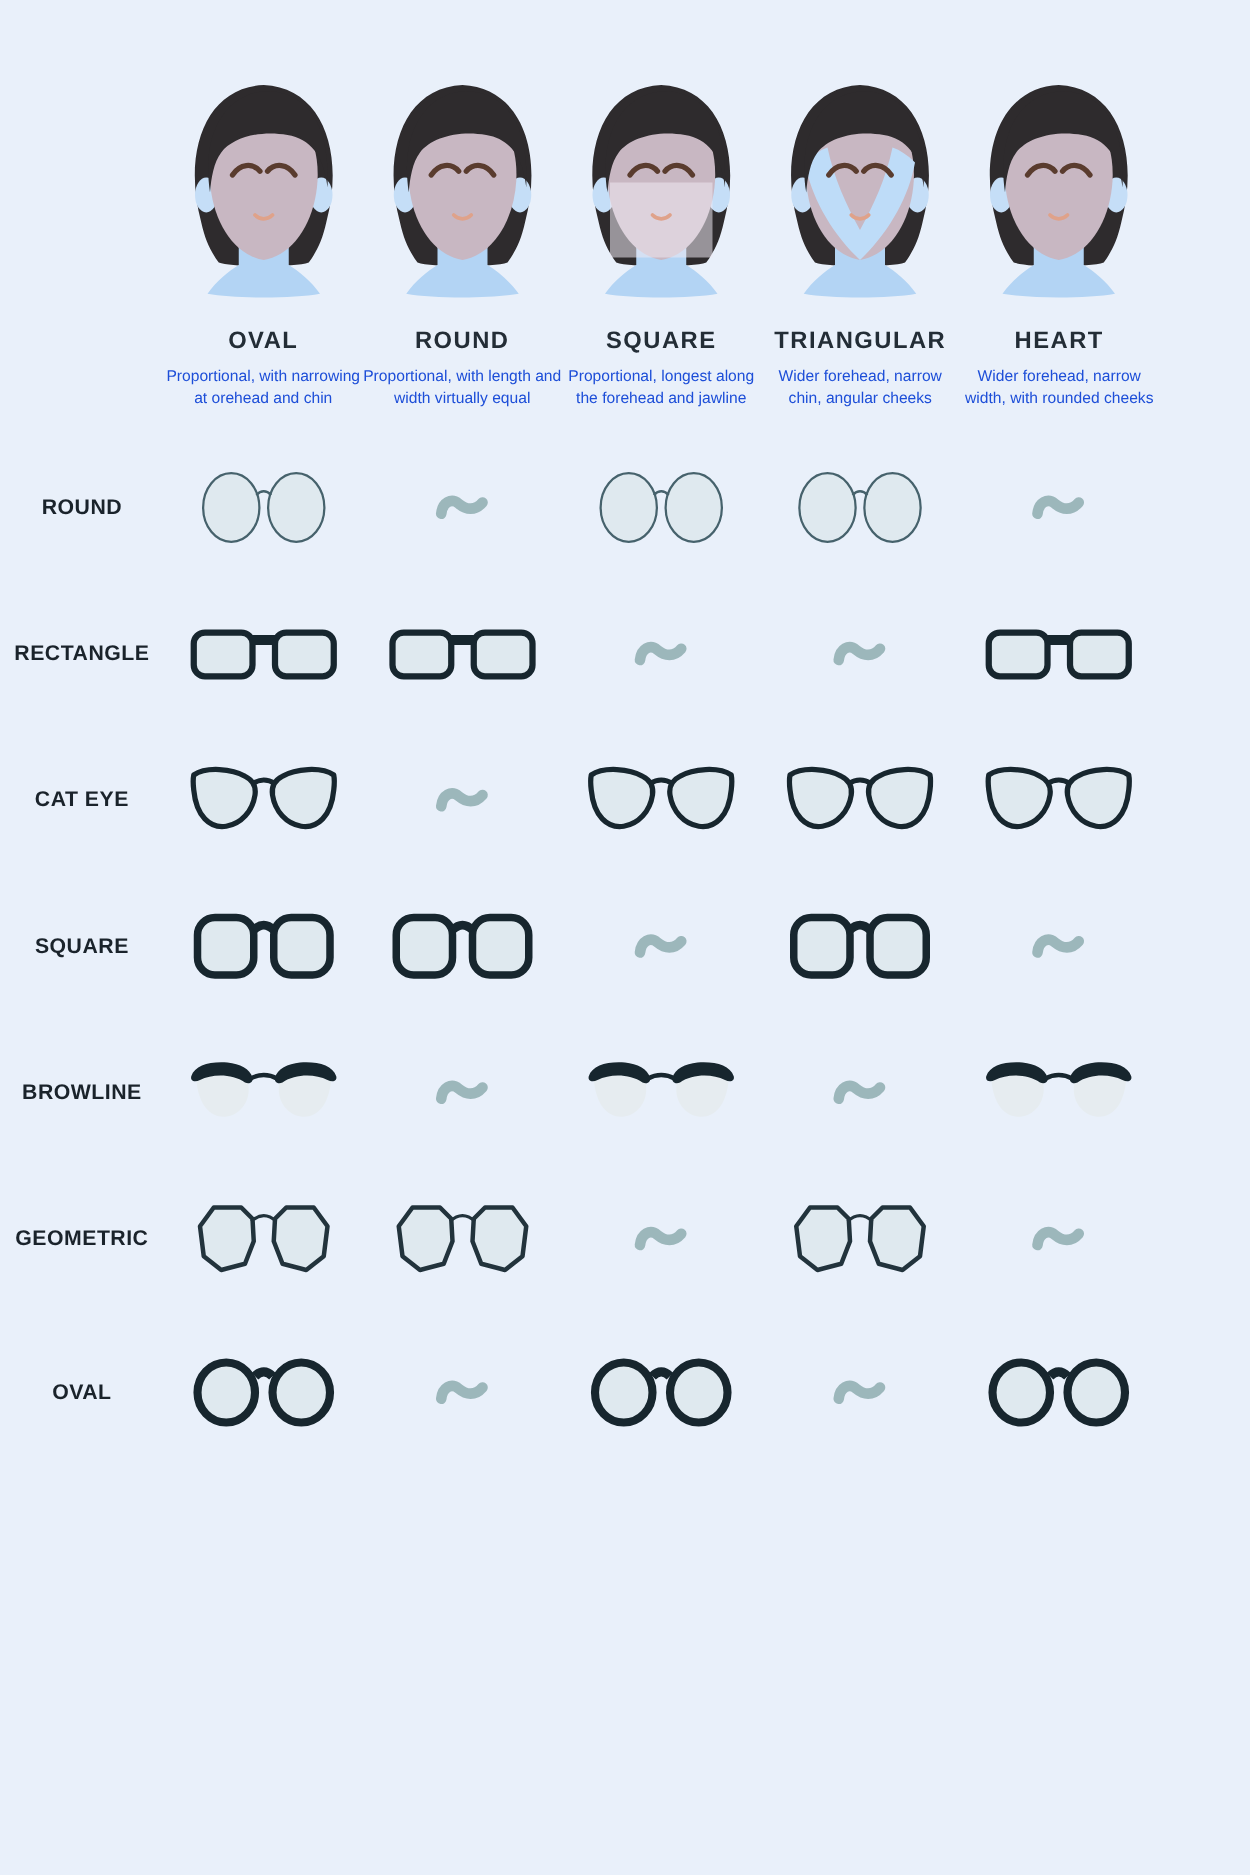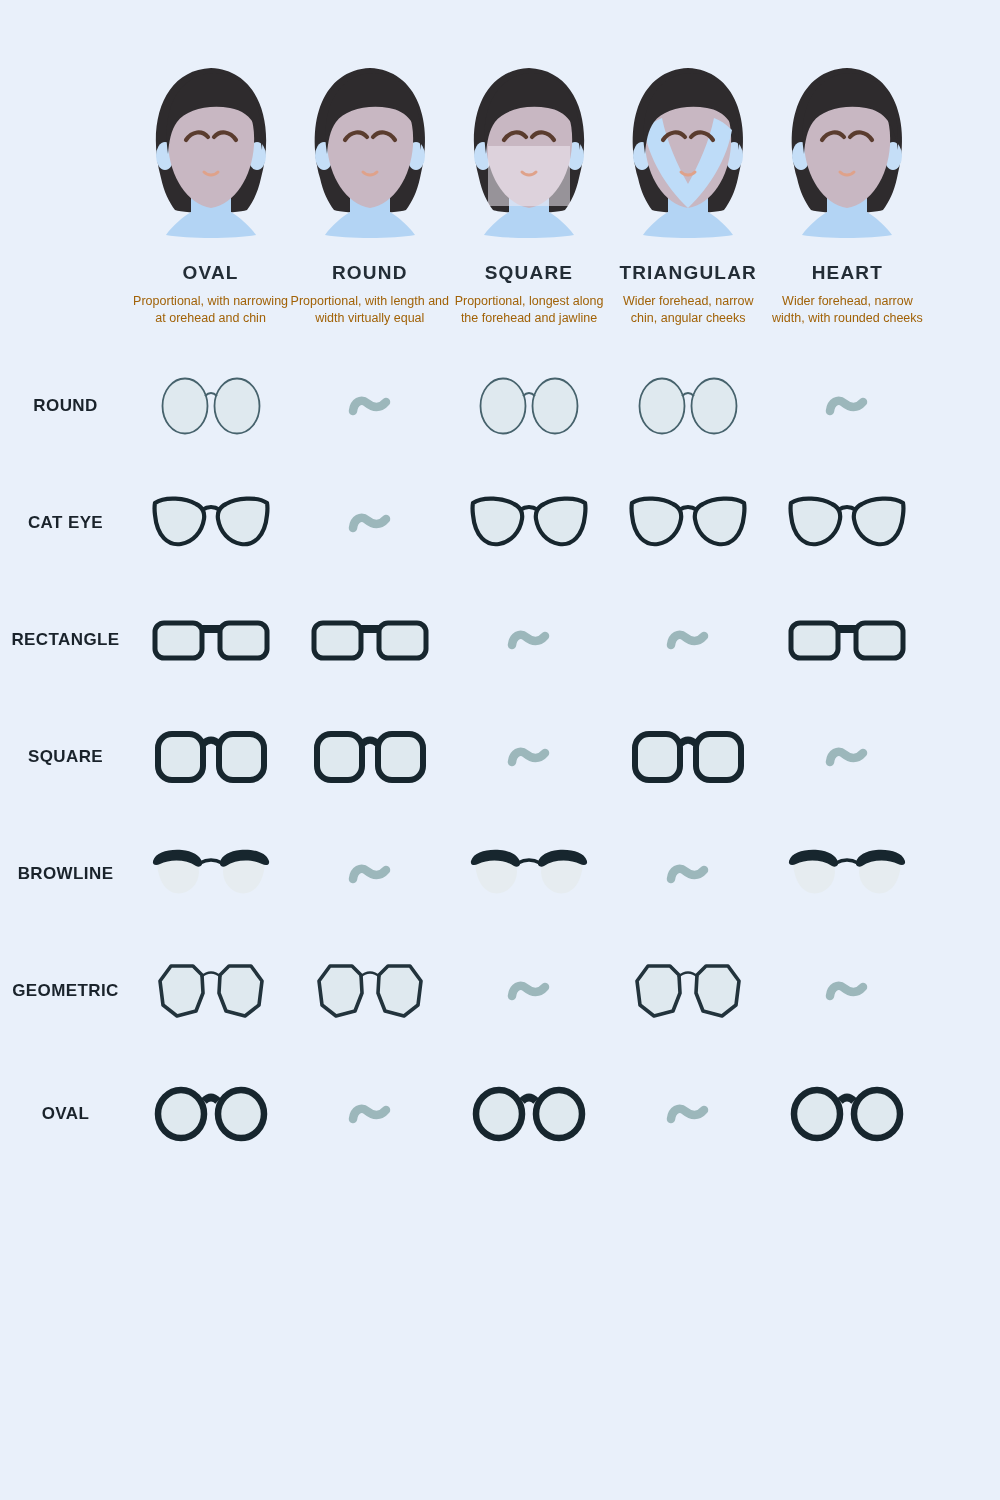--- a/index.html
+++ b/index.html
@@ -17,21 +17,21 @@
     padding-top:58px;
   }
   .face-col{display:flex;flex-direction:column;align-items:center;text-align:center;}
   .face-figure{width:150px;height:192px;}
   .face-label{
     margin-top:12px;
     font-size:19px;font-weight:700;letter-spacing:1.2px;color:#232d36;
   }
   .face-desc{
     margin-top:9px;
-    font-size:12.5px;line-height:1.38;color:#a16207;
+    font-size:12.5px;line-height:1.38;color:#1d4ed8;
     max-width:162px;
   }
   
   .face-figure .ovl{display:none;}
   .face-square .ovl-square{display:initial;}
   .face-triangular .ovl-triangle{display:initial;}
   
   .matrix{margin-top:20px;}
   .m-row{
     display:grid;
@@ -270,20 +270,49 @@
           </svg>
         </div>
         <div class="cell">
           <svg width="46" height="28">
             <use href="#g-tilde"></use>
           </svg>
         </div>
       </div>
 
   <div class="m-row">
+    <div class="row-label">RECTANGLE</div>
+  <div class="cell">
+          <svg width="120" height="48">
+            <use href="#g-rectangle"></use>
+          </svg>
+        </div>
+        <div class="cell">
+          <svg width="120" height="48">
+            <use href="#g-rectangle"></use>
+          </svg>
+        </div>
+        <div class="cell">
+          <svg width="46" height="28">
+            <use href="#g-tilde"></use>
+          </svg>
+        </div>
+        <div class="cell">
+          <svg width="46" height="28">
+            <use href="#g-tilde"></use>
+          </svg>
+        </div>
+        <div class="cell">
+          <svg width="120" height="48">
+            <use href="#g-rectangle"></use>
+          </svg>
+        </div>
+      </div>
+
+  <div class="m-row">
     <div class="row-label">CAT EYE</div>
   <div class="cell">
           <svg width="118" height="56">
             <use href="#g-cat-eye"></use>
           </svg>
         </div>
         <div class="cell">
           <svg width="46" height="28">
             <use href="#g-tilde"></use>
           </svg>
@@ -298,49 +327,20 @@
             <use href="#g-cat-eye"></use>
           </svg>
         </div>
         <div class="cell">
           <svg width="118" height="56">
             <use href="#g-cat-eye"></use>
           </svg>
         </div>
       </div>
 
-  <div class="m-row">
-    <div class="row-label">RECTANGLE</div>
-  <div class="cell">
-          <svg width="120" height="48">
-            <use href="#g-rectangle"></use>
-          </svg>
-        </div>
-        <div class="cell">
-          <svg width="120" height="48">
-            <use href="#g-rectangle"></use>
-          </svg>
-        </div>
-        <div class="cell">
-          <svg width="46" height="28">
-            <use href="#g-tilde"></use>
-          </svg>
-        </div>
-        <div class="cell">
-          <svg width="46" height="28">
-            <use href="#g-tilde"></use>
-          </svg>
-        </div>
-        <div class="cell">
-          <svg width="120" height="48">
-            <use href="#g-rectangle"></use>
-          </svg>
-        </div>
-      </div>
-
 
   <div class="m-row">
     <div class="row-label">SQUARE</div>
   <div class="cell">
           <svg width="116" height="58">
             <use href="#g-square"></use>
           </svg>
         </div>
         <div class="cell">
           <svg width="116" height="58">

